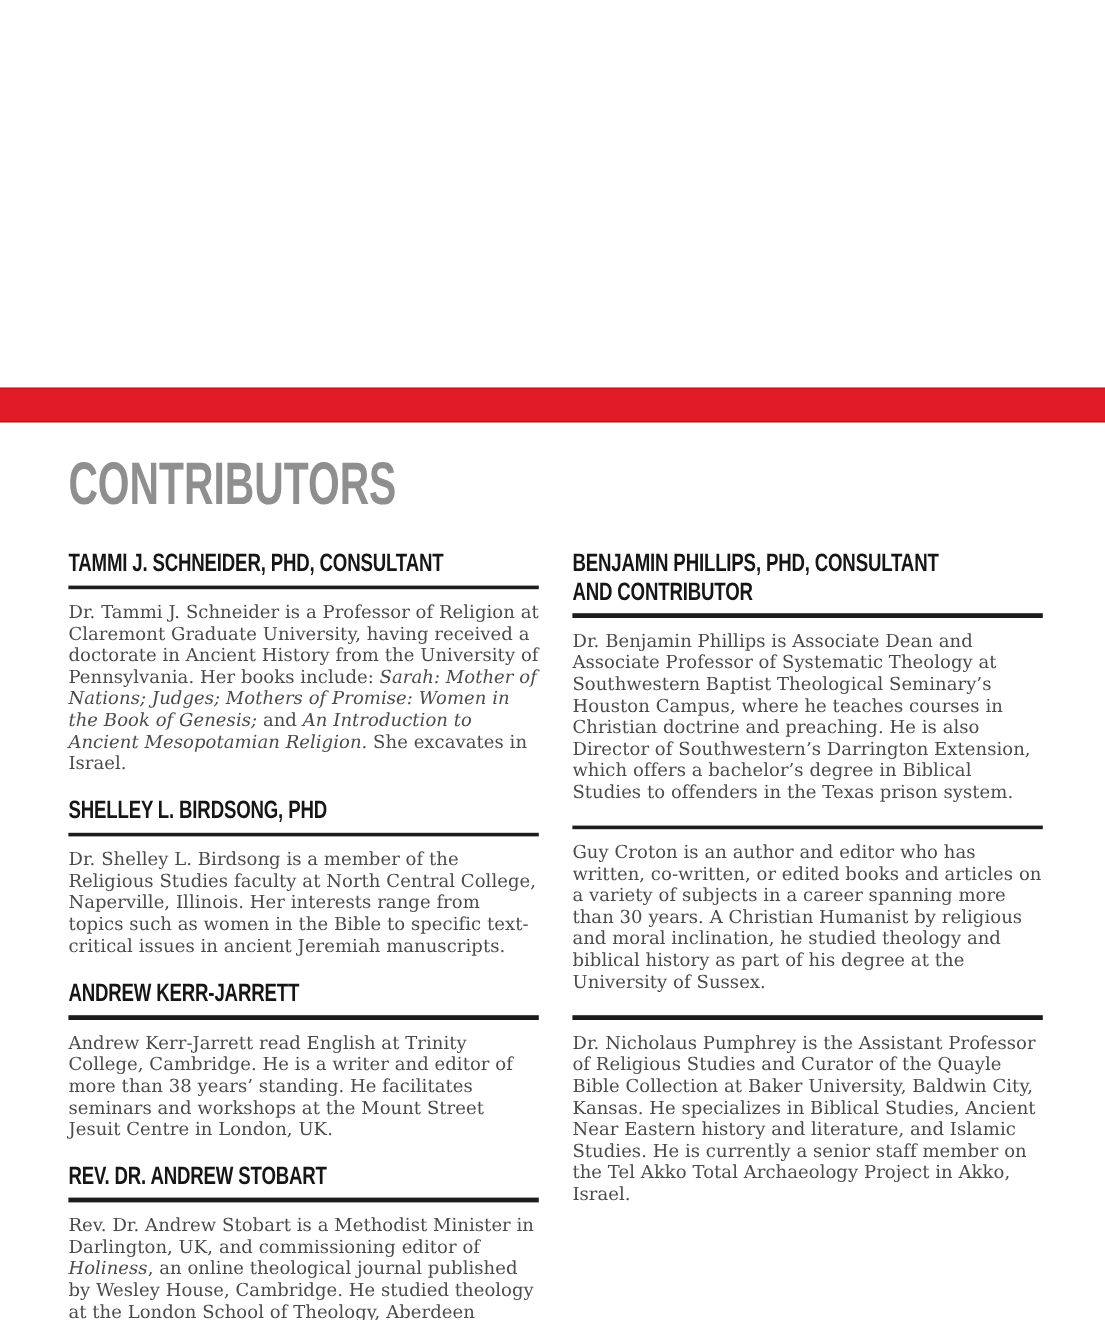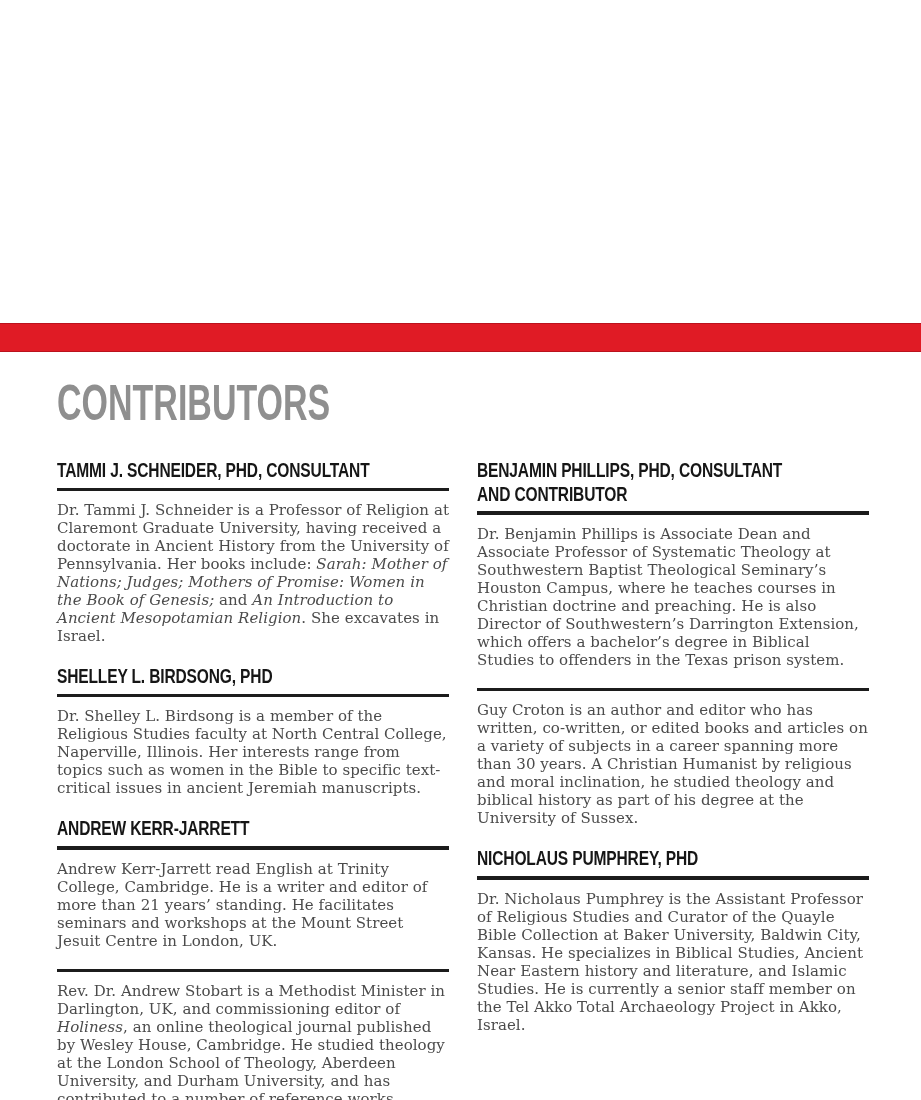--- a/index.html
+++ b/index.html
@@ -107,45 +107,45 @@
           </h2>
     <div class="sec-rule"></div>
     <p class="sec-bio"><span>Dr. Shelley L. Birdsong is a member of the Religious Studies faculty at North Central College, Naperville, Illinois. Her interests range from topics such as women in the Bible to specific text-critical issues in ancient Jeremiah manuscripts.</span></p>
   </section>
 
   <section class="contrib">
     <h2 class="sec-heading">
             <span class="squeeze">ANDREW KERR-JARRETT</span>
           </h2>
     <div class="sec-rule"></div>
-    <p class="sec-bio"><span>Andrew Kerr-Jarrett read English at Trinity College, Cambridge. He is a writer and editor of more than 21 years’ standing. He facilitates seminars and workshops at the Mount Street Jesuit Centre in London, UK.</span></p>
+    <p class="sec-bio"><span>Andrew Kerr-Jarrett read English at Trinity College, Cambridge. He is a writer and editor of more than 38 years’ standing. He facilitates seminars and workshops at the Mount Street Jesuit Centre in London, UK.</span></p>
   </section>
 
   <section class="contrib">
+    <h2 class="sec-heading">
+            <span class="squeeze">REV. DR. ANDREW STOBART</span>
+          </h2>
     <div class="sec-rule"></div>
     <p class="sec-bio"><span>Rev. Dr. Andrew Stobart is a Methodist Minister in Darlington, UK, and commissioning editor of </span><i>Holiness</i><span>, an online theological journal published by Wesley House, Cambridge. He studied theology at the London School of Theology, Aberdeen University, and Durham University, and has contributed to a number of reference works, including DK’s </span><i>The Illustrated Bible</i></p>
   </section>
 </div>
     <div class="col">
   <section class="contrib">
     <h2 class="sec-heading">
             <span class="squeeze">BENJAMIN PHILLIPS, PHD, CONSULTANT
 AND CONTRIBUTOR</span>
           </h2>
     <div class="sec-rule"></div>
     <p class="sec-bio"><span>Dr. Benjamin Phillips is Associate Dean and Associate Professor of Systematic Theology at Southwestern Baptist Theological Seminary’s Houston Campus, where he teaches courses in Christian doctrine and preaching. He is also Director of Southwestern’s Darrington Extension, which offers a bachelor’s degree in Biblical Studies to offenders in the Texas prison system.</span></p>
   </section>
 
   <section class="contrib">
     <div class="sec-rule"></div>
     <p class="sec-bio"><span>Guy Croton is an author and editor who has written, co-written, or edited books and articles on a variety of subjects in a career spanning more than 30 years. A Christian Humanist by religious and moral inclination, he studied theology and biblical history as part of his degree at the University of Sussex.</span></p>
   </section>
 
   <section class="contrib">
-    <h2 class="sec-heading">
-            <span class="squeeze">NICHOLAUS PUMPHREY, PHD</span>
-          </h2>
     <div class="sec-rule"></div>
     <p class="sec-bio"><span>Dr. Nicholaus Pumphrey is the Assistant Professor of Religious Studies and Curator of the Quayle Bible Collection at Baker University, Baldwin City, Kansas. He specializes in Biblical Studies, Ancient Near Eastern history and literature, and Islamic Studies. He is currently a senior staff member on the Tel Akko Total Archaeology Project in Akko, Israel.</span></p>
   </section>
 </div>
   </div>
 </div>
 
 </body></html>

